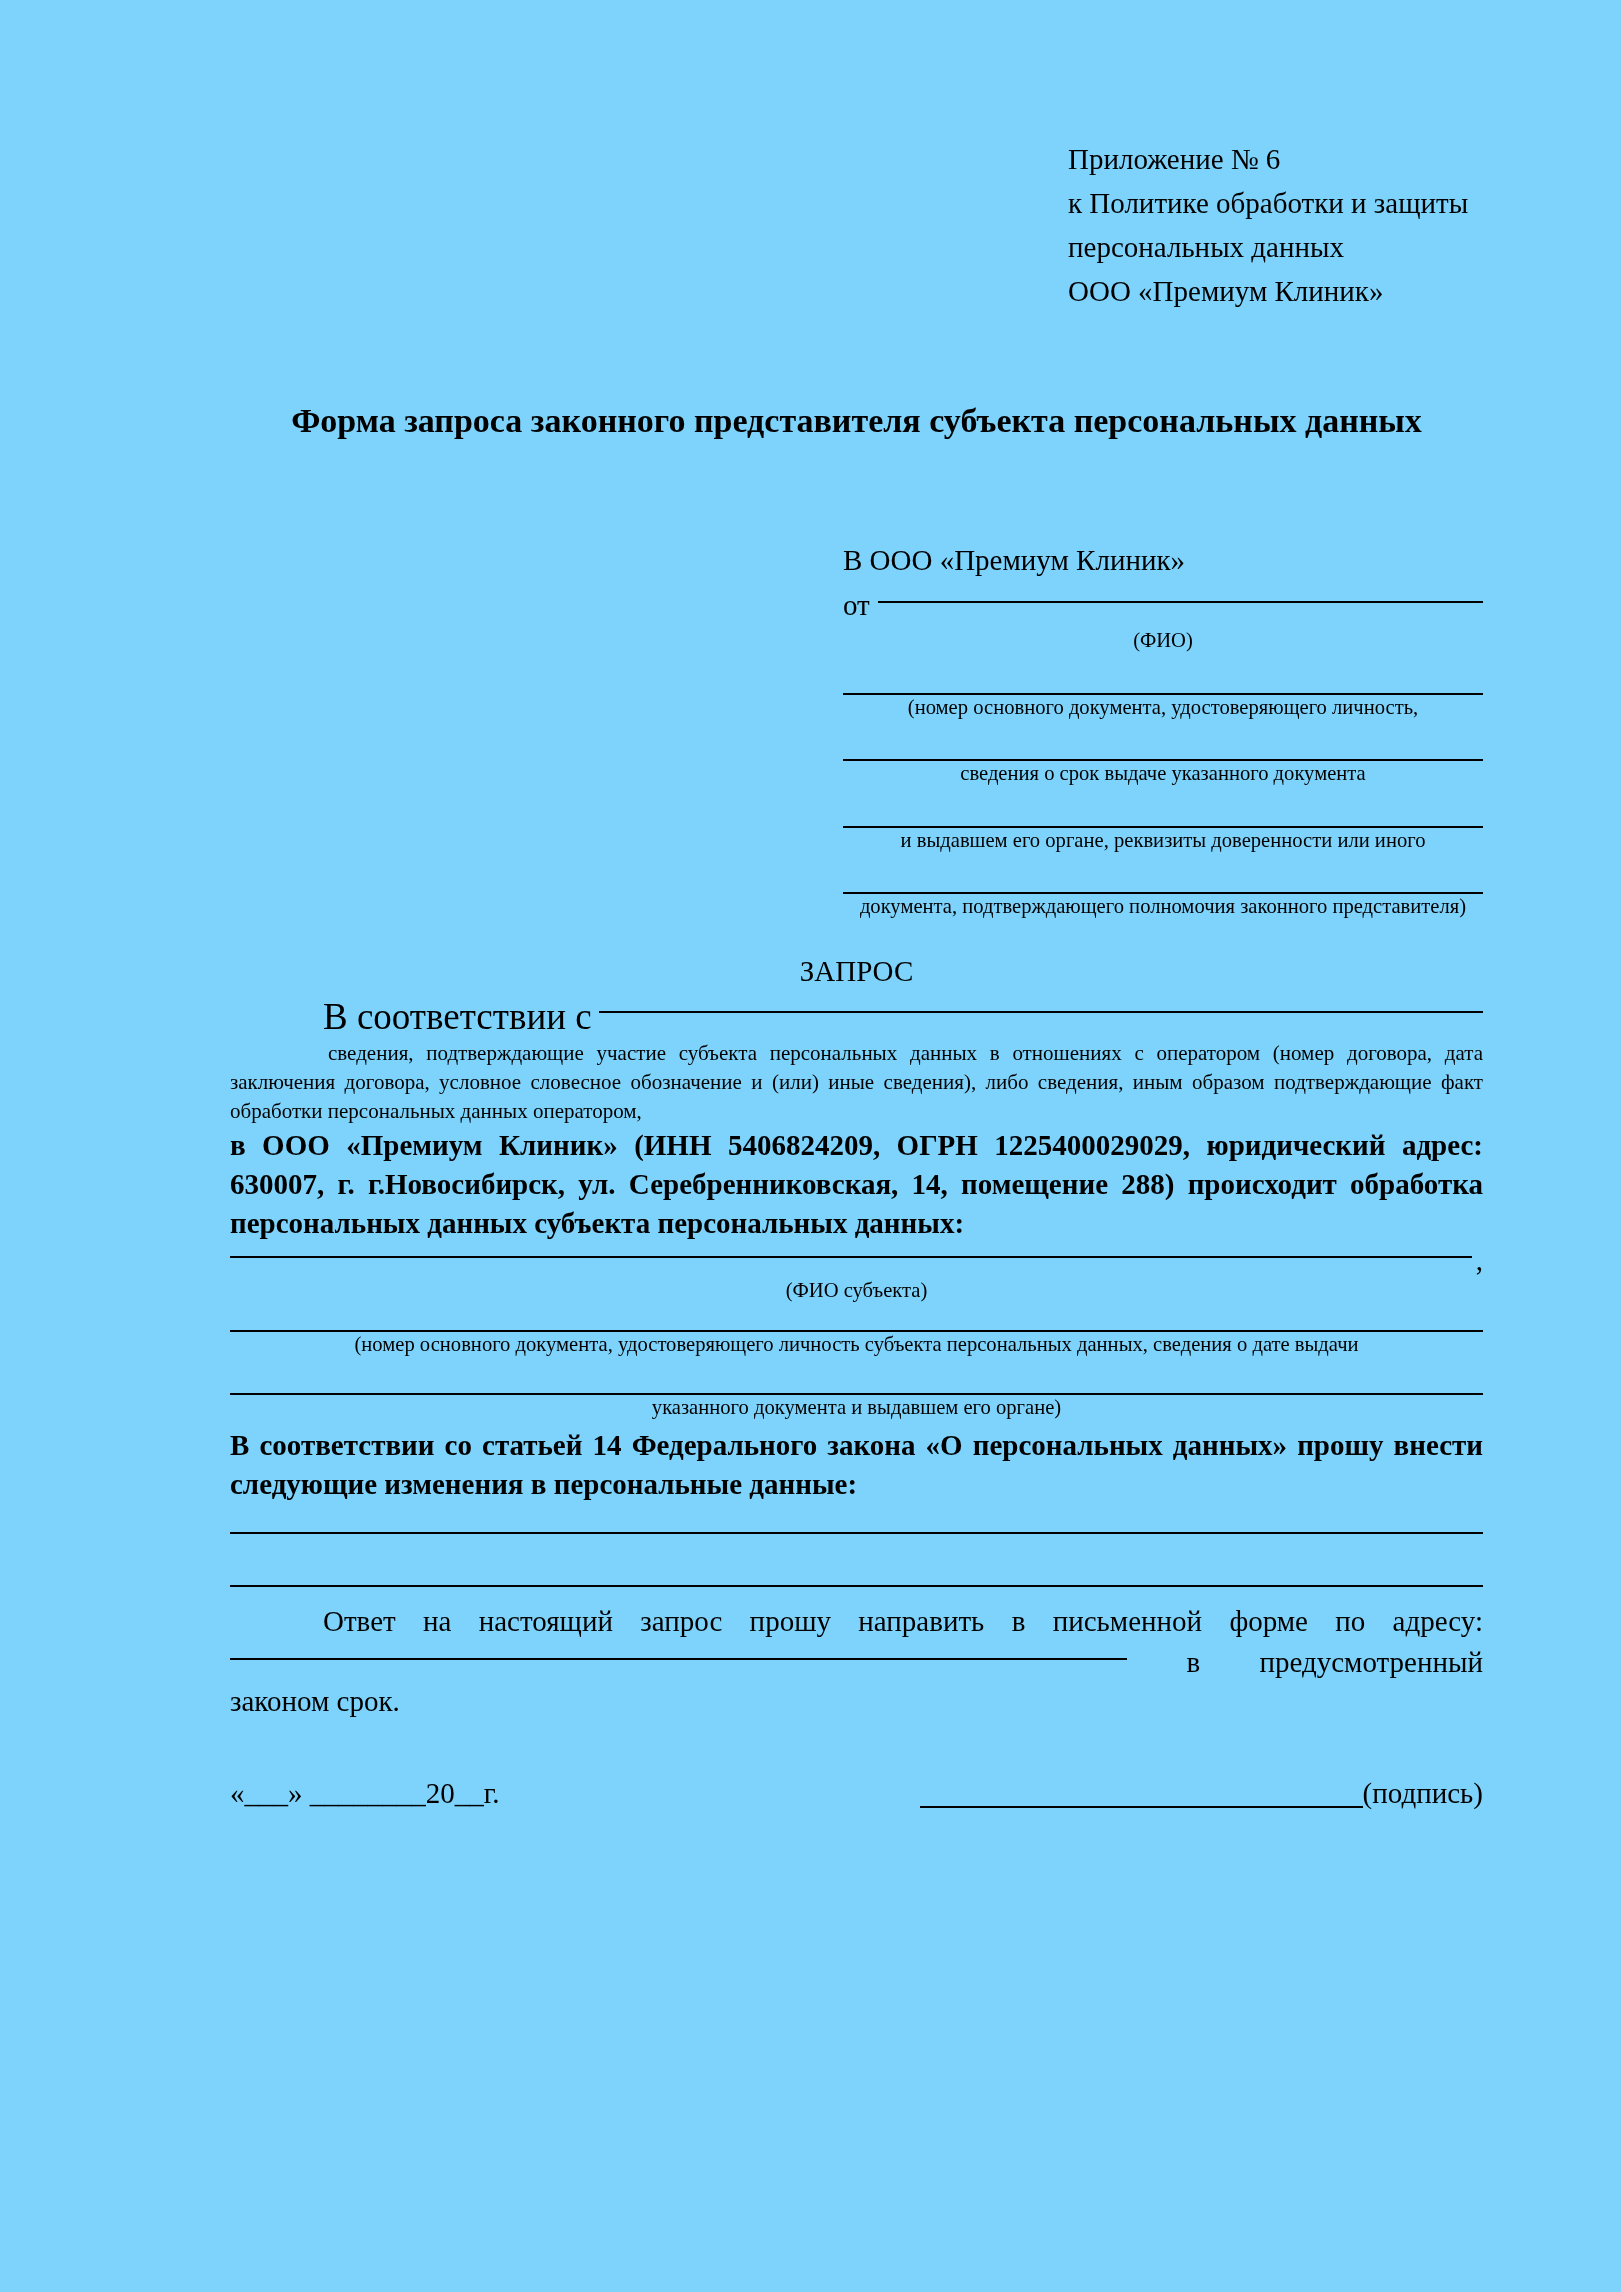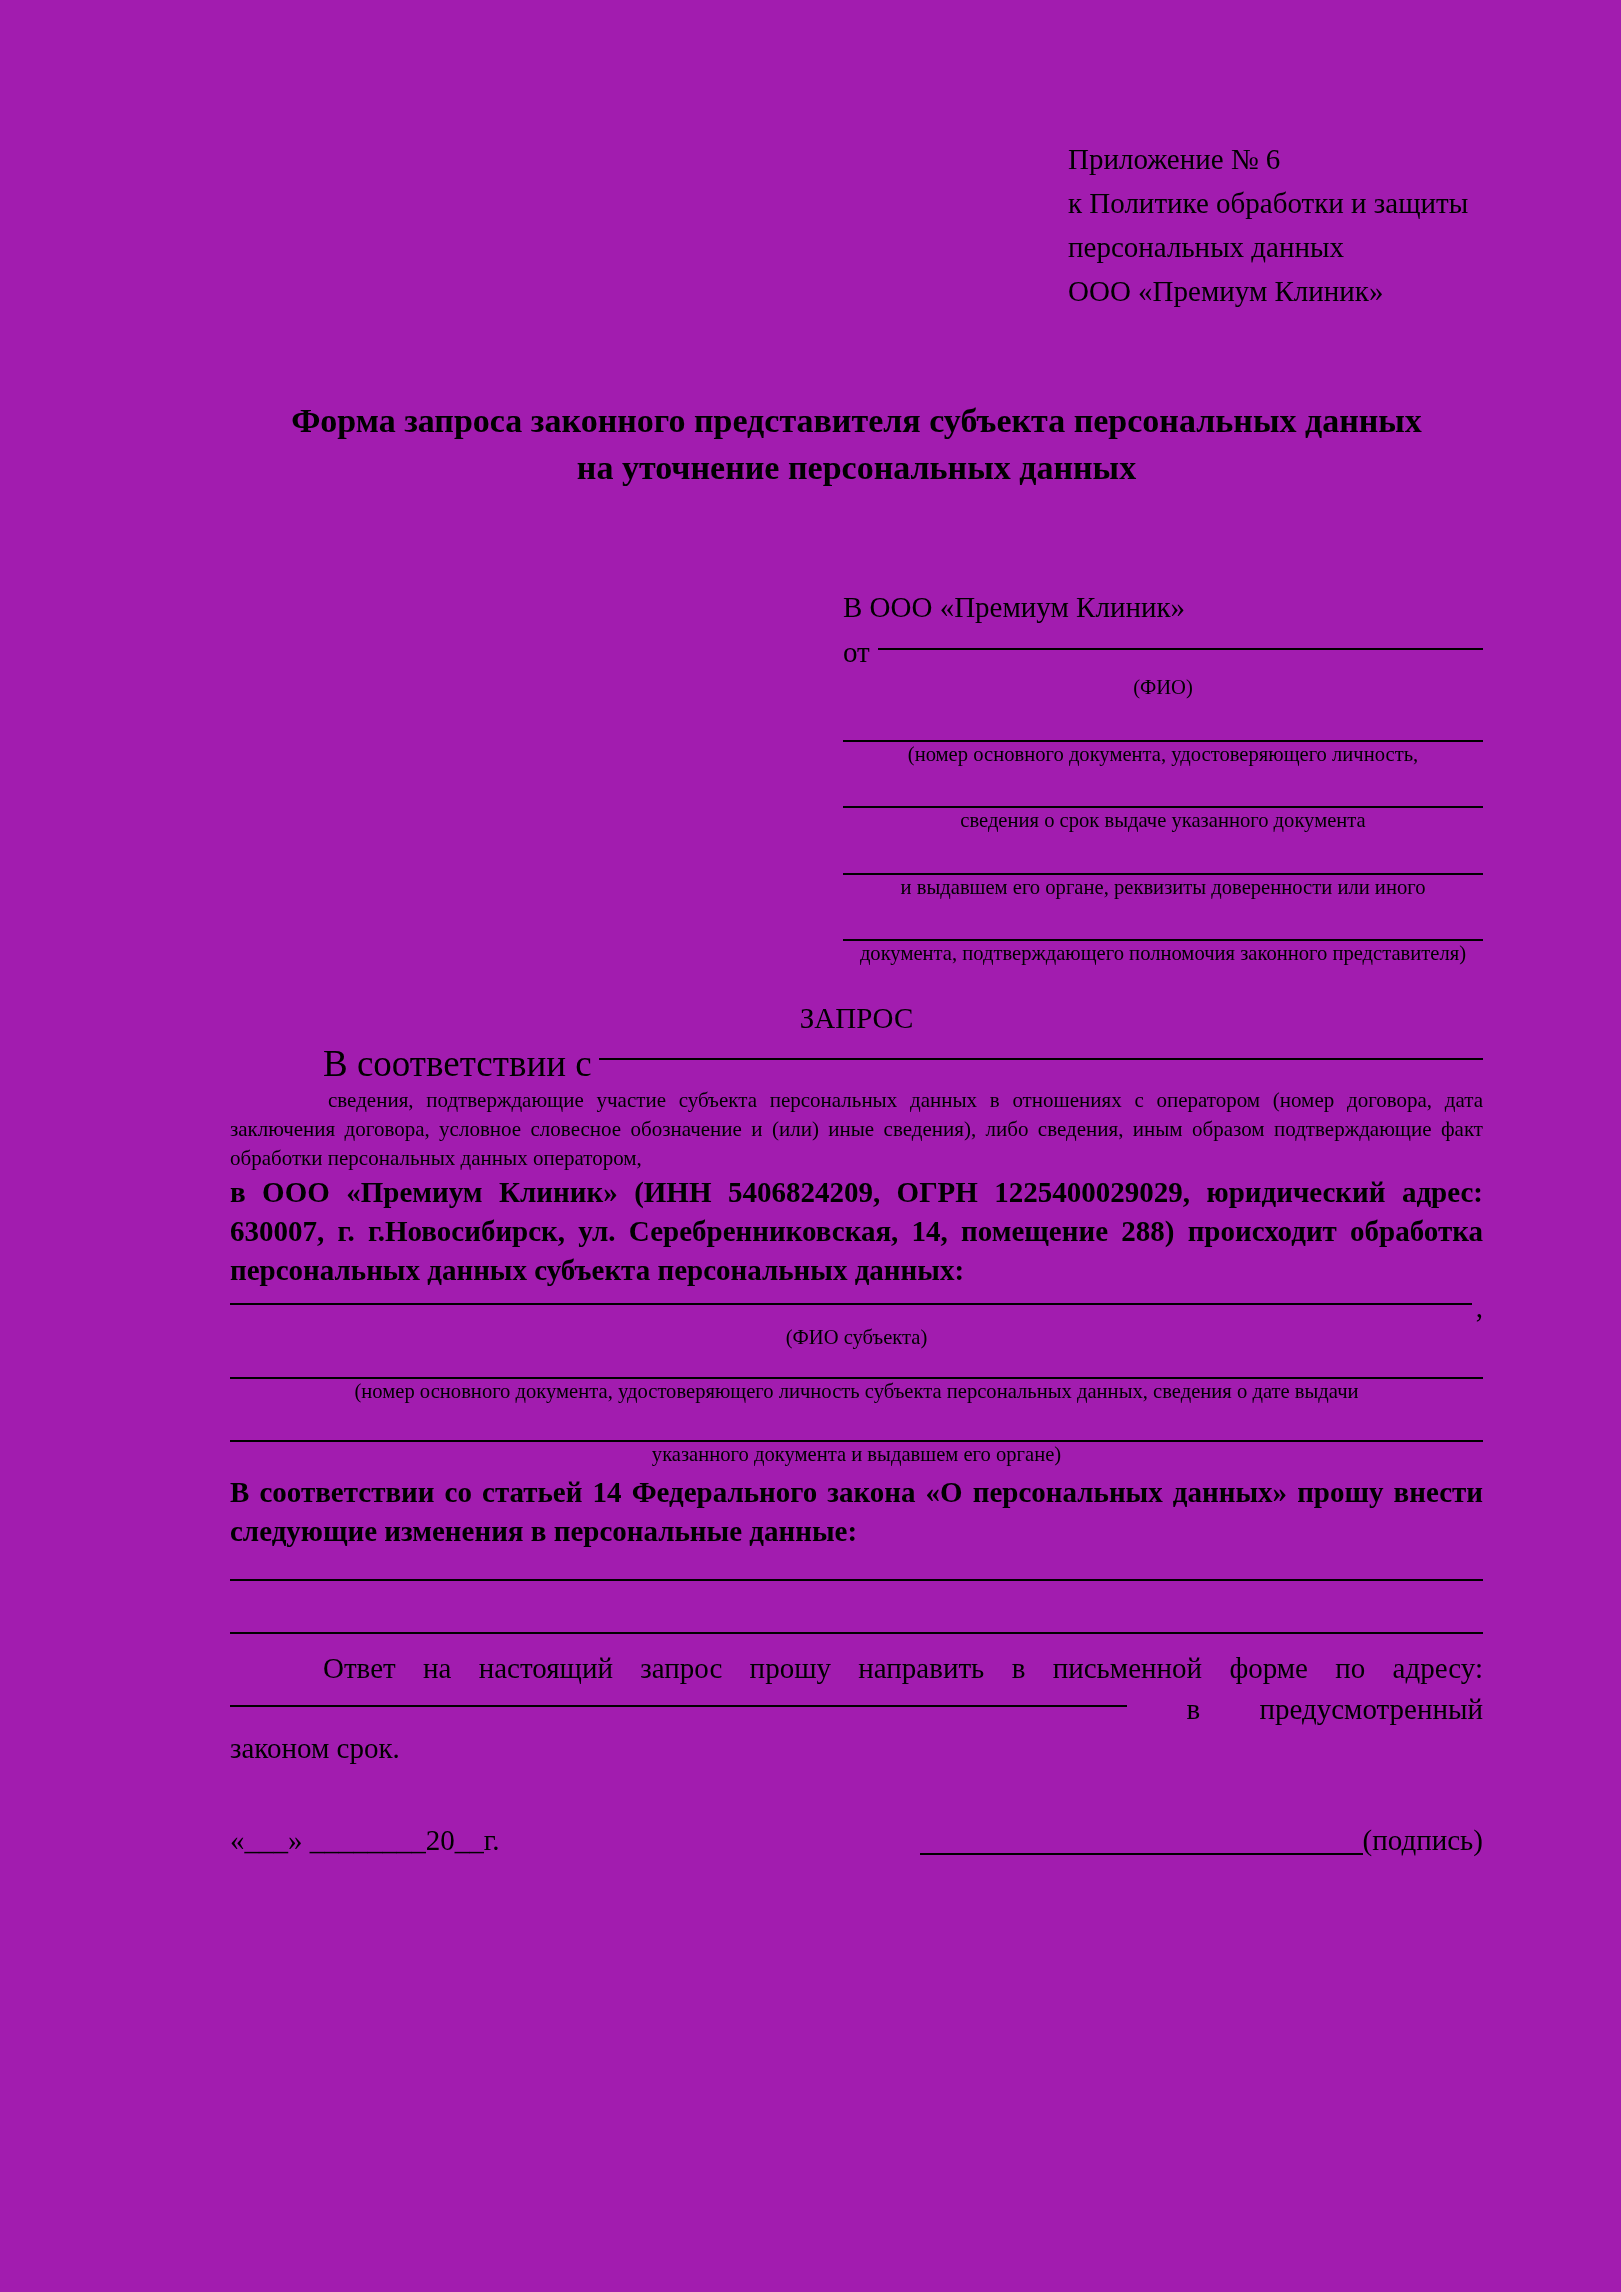--- a/index.html
+++ b/index.html
@@ -1,19 +1,19 @@
 <!DOCTYPE html>
 <html><head>
 <meta charset="utf-8">
 <style>
   html,body { margin:0; padding:0; background:#ffffff; }
   .page {
     position:relative;
     width:1621px; height:2293px;
-    background:#a21caf;
+    background:#7dd3fc;
     color:#000;
     font-family:"Liberation Serif","DejaVu Serif",serif;
     overflow:hidden;
   }
   .content {
     position:absolute;
     left:230px; top:137px;
     width:1253px;
   }
   
@@ -80,21 +80,20 @@
 
     <div class="appendix">
       <div>Приложение № 6</div>
       <div>к Политике обработки и защиты</div>
       <div>персональных данных</div>
       <div>ООО «Премиум Клиник»</div>
     </div>
 
     <div class="title">
       <div>Форма запроса законного представителя субъекта персональных данных</div>
-      <div>на уточнение персональных данных</div>
     </div>
 
     <div class="addressee">
       <div class="t30">В ООО «Премиум Клиник»</div>
       <div class="flexrow t30">
         <span>от</span>
         <span class="fill"></span>
       </div>
       <div class="cap">(ФИО)</div>
 

